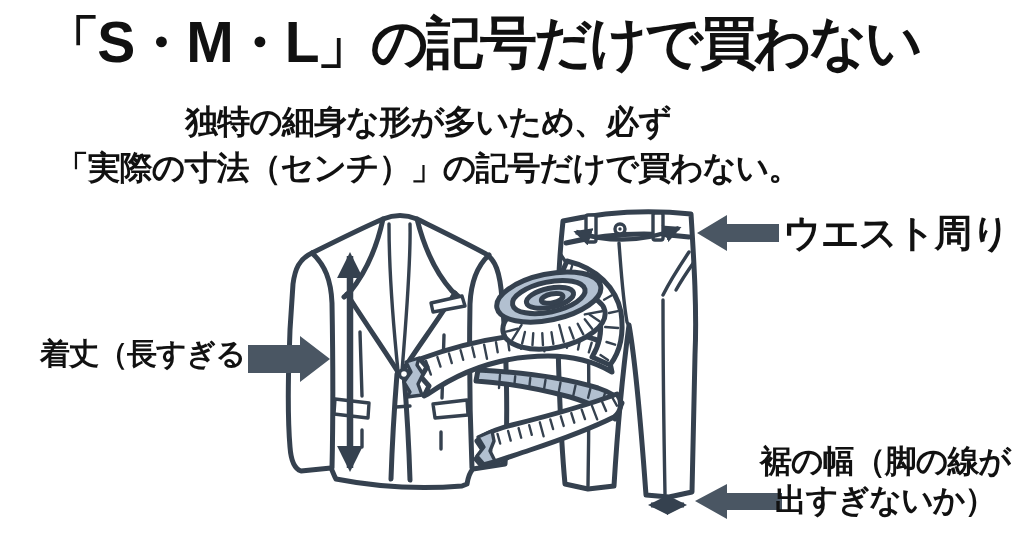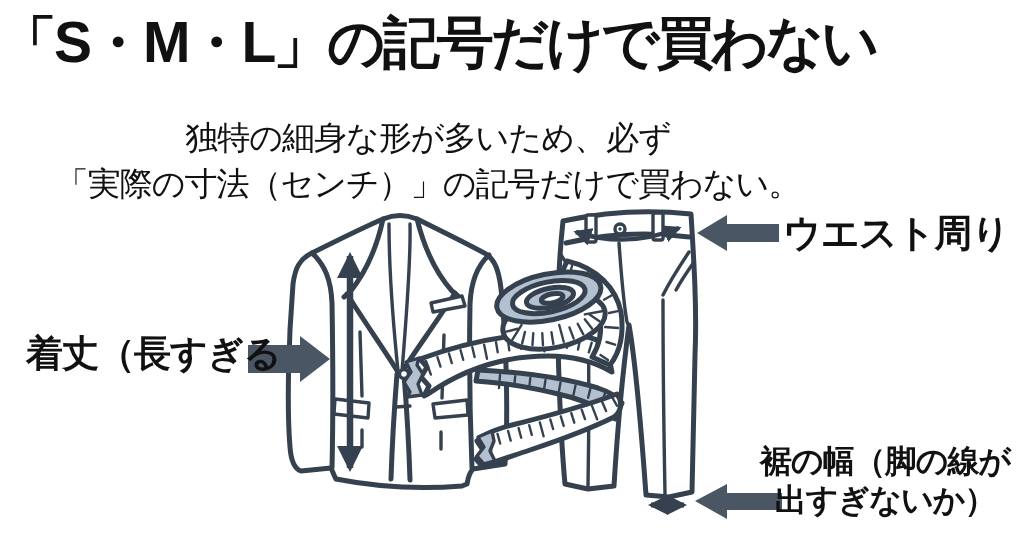--- a/index.html
+++ b/index.html
@@ -3,26 +3,26 @@
 <meta charset="utf-8">
 <style>
   :root{
     --c-outline:#35414f; --c-arrow:#4a5663; --c-tape_shade:#b2c0d0;
     --c-text:#111111; --c-background:#ffffff;
   }
   html,body{margin:0;padding:0;}
   body{width:1024px;height:535px;background:var(--c-background);
        font-family:"Liberation Sans","DejaVu Sans",sans-serif;color:var(--c-text);}
   .stage{position:relative;width:1024px;height:535px;overflow:hidden;background:var(--c-background);}
-  .title{position:absolute;top:8px;left:0;width:920px;text-align:left;
+  .title{position:absolute;top:8px;left:0;width:920px;text-align:right;
          font-size:57px;font-weight:900;letter-spacing:-3px;white-space:nowrap;line-height:1.2;}
-  .subtitle{position:absolute;top:115px;left:0;width:856px;text-align:center;
-            font-size:33px;font-weight:400;line-height:46px;letter-spacing:-1px;}
+  .subtitle{position:absolute;top:99px;left:0;width:856px;text-align:center;
+            font-size:33px;font-weight:700;line-height:46px;letter-spacing:-1px;}
   .label{position:absolute;font-weight:800;line-height:1.16;letter-spacing:-1px;}
-  .label-jacket{left:26px;top:334px;font-size:37px;line-height:39px;text-align:left;}
+  .label-jacket{left:40px;top:334px;font-size:30px;line-height:39px;text-align:left;}
   .label-waist{left:783px;top:211px;font-size:38px;white-space:nowrap;}
   .label-hem{left:746px;top:442px;width:278px;font-size:32px;line-height:39px;text-align:center;}
   svg.art{position:absolute;left:0;top:0;}
   .ol{stroke:var(--c-outline);stroke-width:5;stroke-linejoin:round;stroke-linecap:round;fill:none;}
   .thin{stroke-width:3.4;}
   .fw{fill:#fff;}
   .fb{fill:var(--c-tape_shade);}
   .fdark{fill:var(--c-outline);}
   .guide{fill:none;stroke:none;}
   .ticks line{stroke:var(--c-outline);stroke-width:2.4;stroke-linecap:round;}

